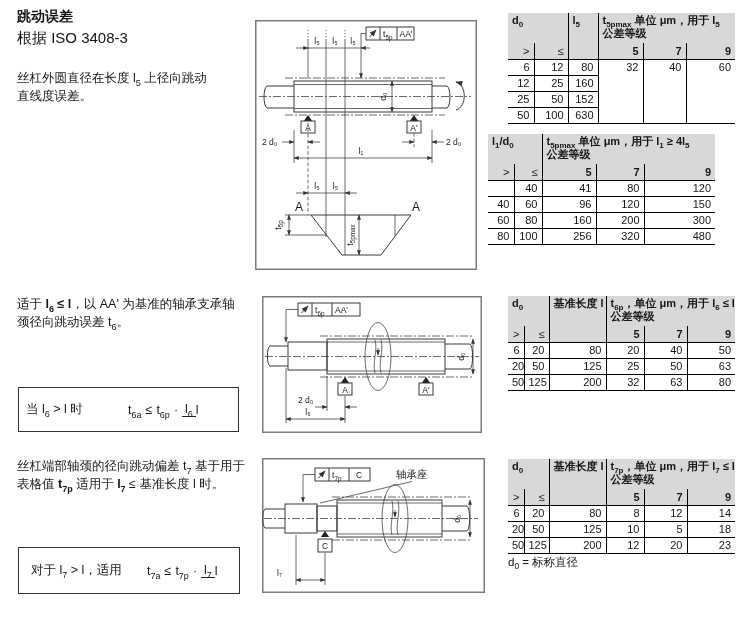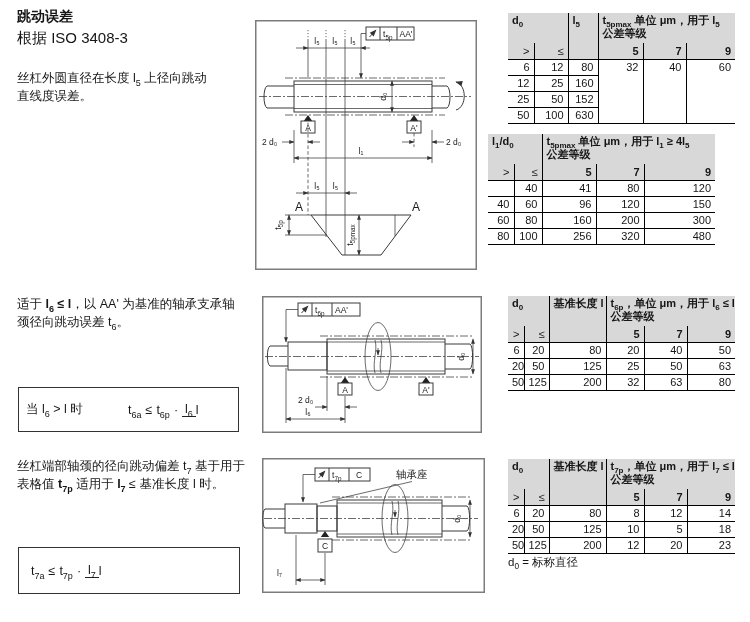--- a/index.html
+++ b/index.html
@@ -88,20 +88,21 @@
     </span>
   </span>
 </div>
 
 <div id="sec3" class="abs">
   <div class="pline"><span>丝杠端部轴颈的径向跳动偏差 t</span><sub>7</sub><span> 基于用于</span></div>
   <div class="pline"><span>表格值 </span><span class="b">t</span><sub class="b">7p</sub><span> 适用于 </span><span class="b">l</span><sub class="b">7</sub><span> ≤ 基准长度 l 时。</span></div>
 </div>
 
 <div id="f7" class="fbox">
+  <span class="cond"><span>对于 l</span><sub>7</sub><span> &gt; l，适用</span></span>
   <span class="feq">
     <span><span>t</span><sub>7a</sub></span>
     <span>≤</span>
     <span><span>t</span><sub>7p</sub></span>
     <span>·</span>
     <span class="frac">
       <span class="n"><span>l</span><sub>7</sub></span>
       <span class="d">l</span>
     </span>
   </span>

